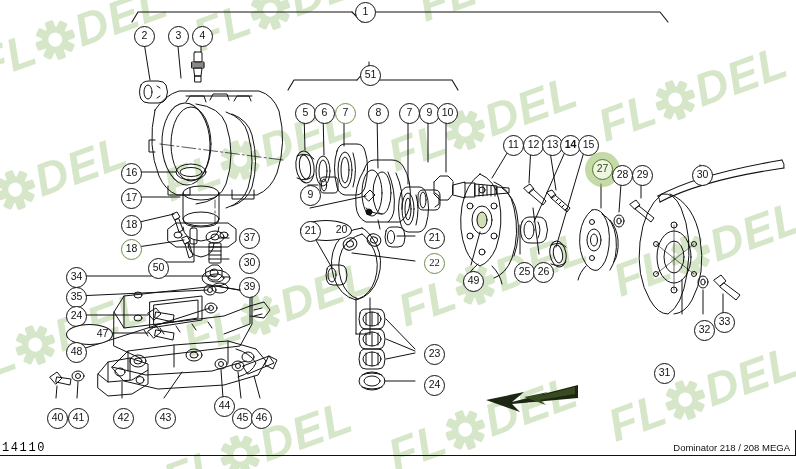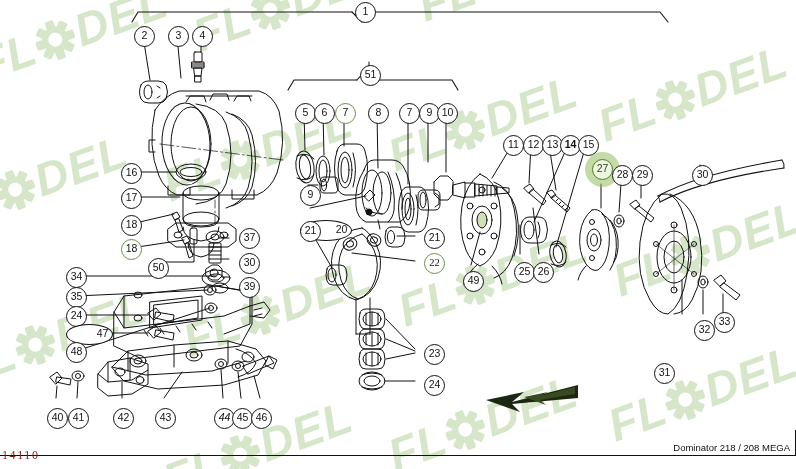--- a/index.html
+++ b/index.html
@@ -30,22 +30,22 @@
   .cal{position:absolute;width:19px;height:19px;border-radius:50%;
        border:1.3px solid #111;background:#fff;
        font-size:10.5px;line-height:17px;text-align:center;color:#111;
        font-family:"Liberation Sans", sans-serif;z-index:6;}
   .cal.hl{border-color:#4f7a28;color:#2f4a16;
        box-shadow:0 0 0 7px rgba(150,190,95,.55);background:#eef5e2;}
   .cal.gt{border-color:#6d8f4a;}
 
   
   #footrule{position:absolute;left:0;bottom:13px;width:796px;height:1.4px;background:#111;}
-  #pagecode{position:absolute;left:2px;bottom:6px;font-size:12px;color:#7f1d1d;
-       font-family:Liberation Serif, serif;letter-spacing:1.6px;}
+  #pagecode{position:absolute;left:2px;bottom:14px;font-size:12px;color:#000000;
+       font-family:Liberation Mono, monospace;letter-spacing:1.6px;}
   #modelname{position:absolute;right:6px;bottom:16px;font-size:9.5px;color:#111;
        font-family:"Liberation Sans", sans-serif;}
   #rightrule{position:absolute;right:0;bottom:13px;width:1.4px;height:26px;background:#111;}
 </style>
 </head>
 <body>
 
 <div id="sheet">
 
   <div id="watermarks">
@@ -694,21 +694,21 @@
       <div class="cal" style="left: 714px; top: 312px;">33</div>
       <div class="cal" style="left: 66px; top: 267px;">34</div>
       <div class="cal" style="left: 66px; top: 287px;">35</div>
       <div class="cal" style="left: 66px; top: 306px;">24</div>
       <div class="cal" style="left: 66px; top: 324px; padding-left: 26px;">47</div>
       <div class="cal" style="left: 66px; top: 342px;">48</div>
       <div class="cal" style="left: 47px; top: 408px;">40</div>
       <div class="cal" style="left: 68px; top: 408px;">41</div>
       <div class="cal" style="left: 113px; top: 408px;">42</div>
       <div class="cal" style="left: 155px; top: 408px;">43</div>
-      <div class="cal" style="left: 214px; top: 408px; font-style: italic;">44</div>
+      <div class="cal" style="left: 214px; top: 396px;">44</div>
       <div class="cal" style="left: 232px; top: 408px;">45</div>
       <div class="cal" style="left: 251px; top: 408px;">46</div>
     </div>
 
   <div id="footrule"></div>
   <div id="rightrule"></div>
   <div id="pagecode">14110</div>
   <div id="modelname">Dominator 218 / 208 MEGA</div>
 
 </div>

